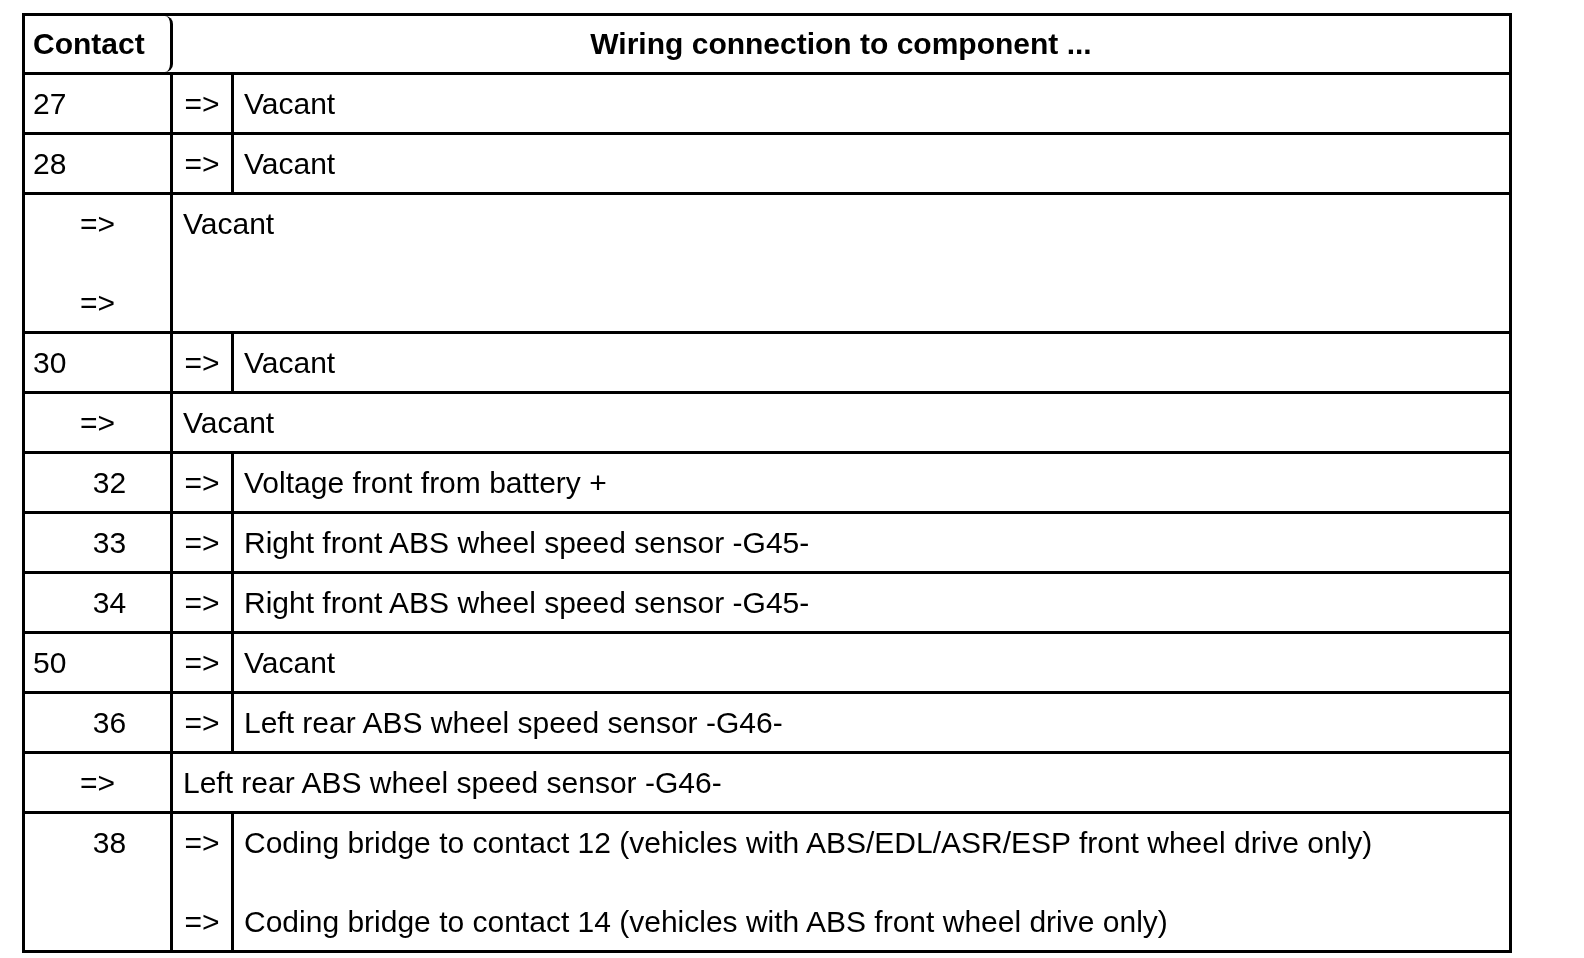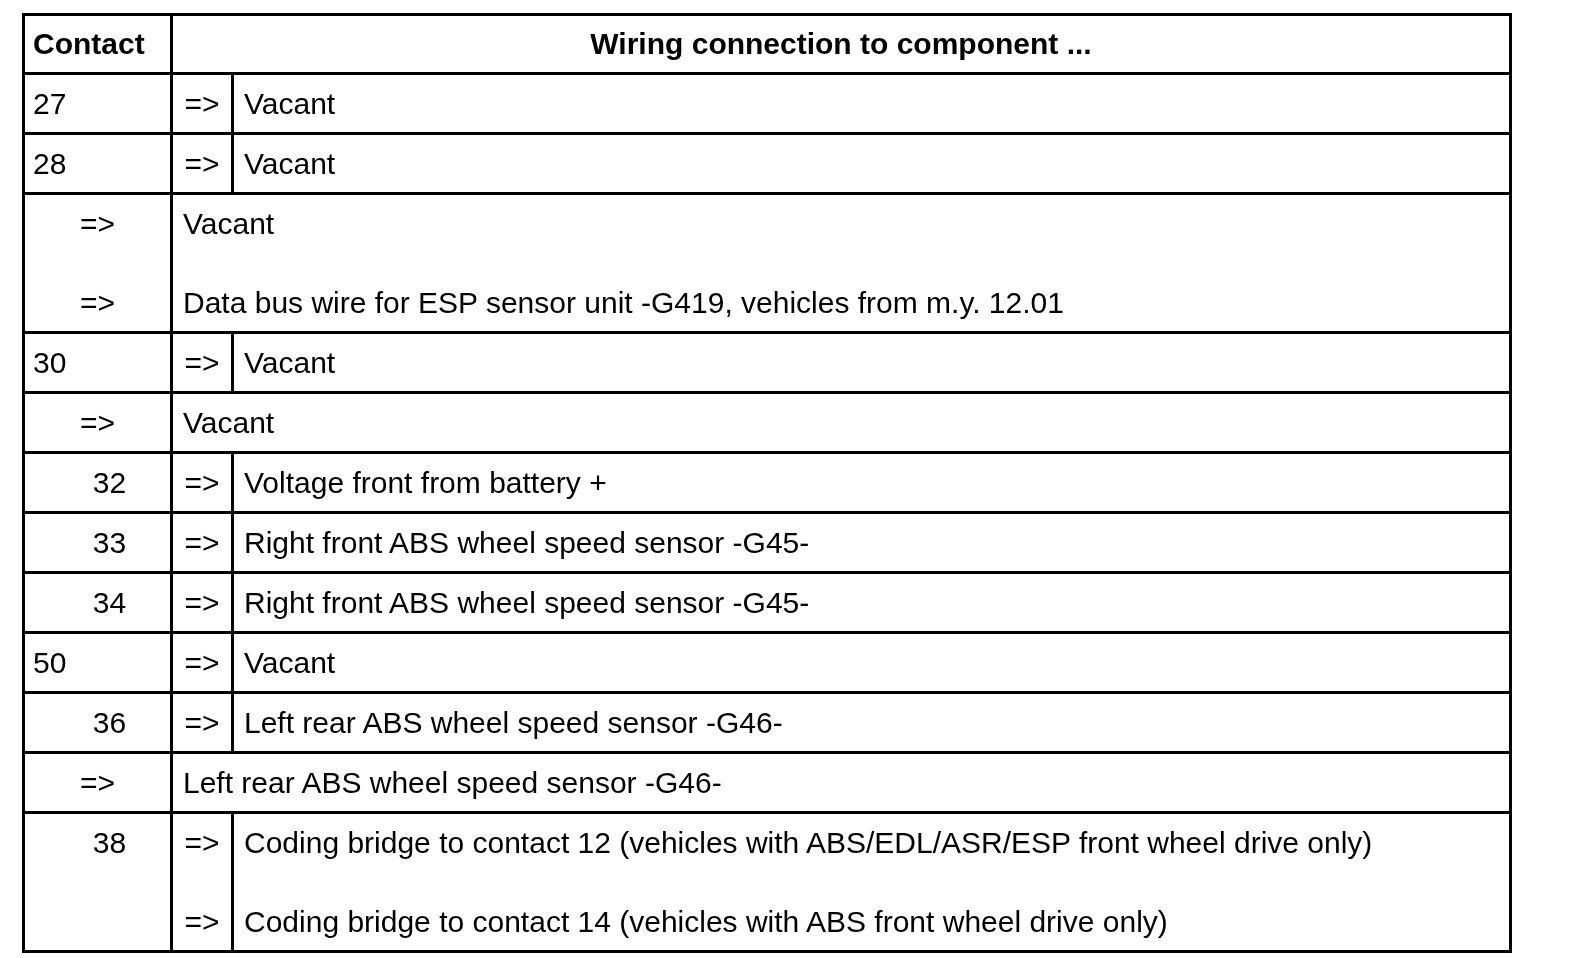--- a/index.html
+++ b/index.html
@@ -31,20 +31,21 @@
     display: grid;
     grid-template-columns: 148px 1fr;
   }
   .th {
     height: 56px;
     display: flex;
     align-items: center;
     font-weight: bold;
     font-size: 30px;
     white-space: nowrap;
+    border-radius: 8px;
   }
   .th-contact {
     border-right: 3px solid #000000;
     padding-left: 8px;
   }
   .th-wiring {
     justify-content: center;
   }
 
   
@@ -113,21 +114,20 @@
         </div>
   </div>
 
   <div class="trow align-left">
     <div class="arrow-cell">
           <div class="line">=&gt;</div>
           <div class="line">=&gt;</div>
         </div>
     <div class="desc-cell">
           <div class="line">Vacant</div>
-          <div class="line">Data bus wire for ESP sensor unit -G419, vehicles from m.y. 12.01</div>
         </div>
   </div>
 
   <div class="trow align-left">
     <div class="contact-cell">
       <div class="contact-num">30</div>
     </div>
     <div class="arrow-cell">
           <div class="line">=&gt;</div>
         </div>

